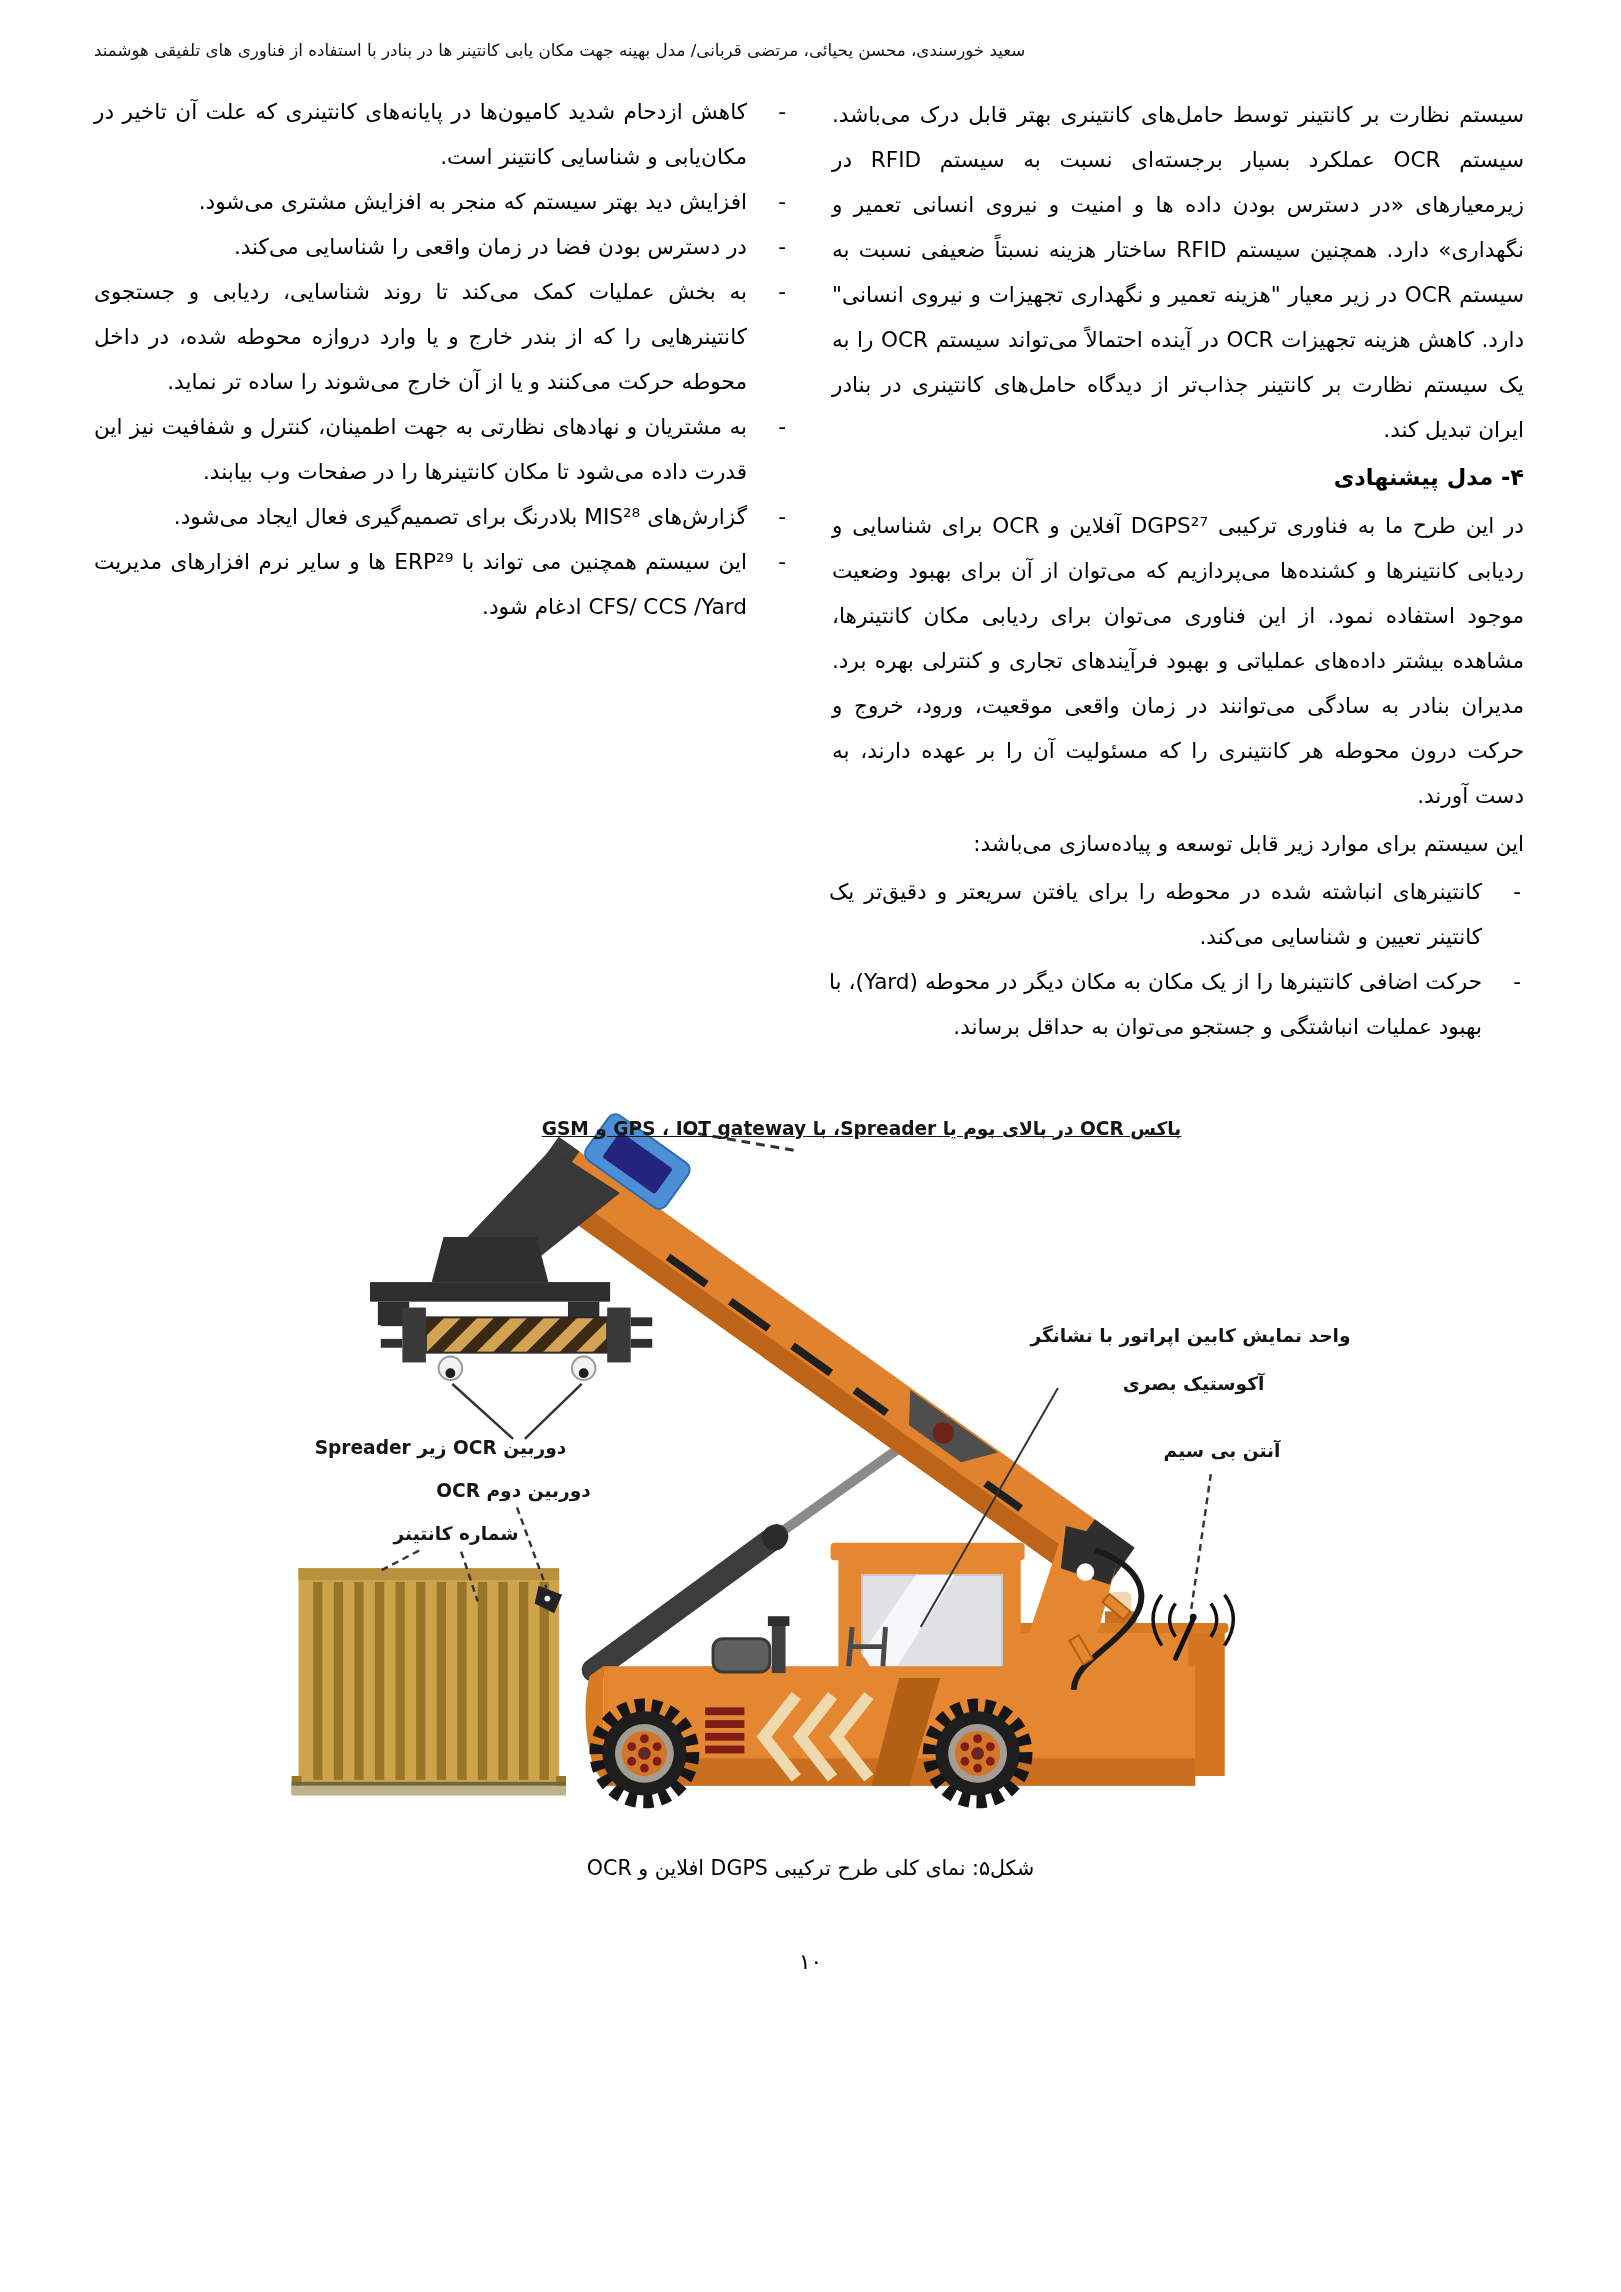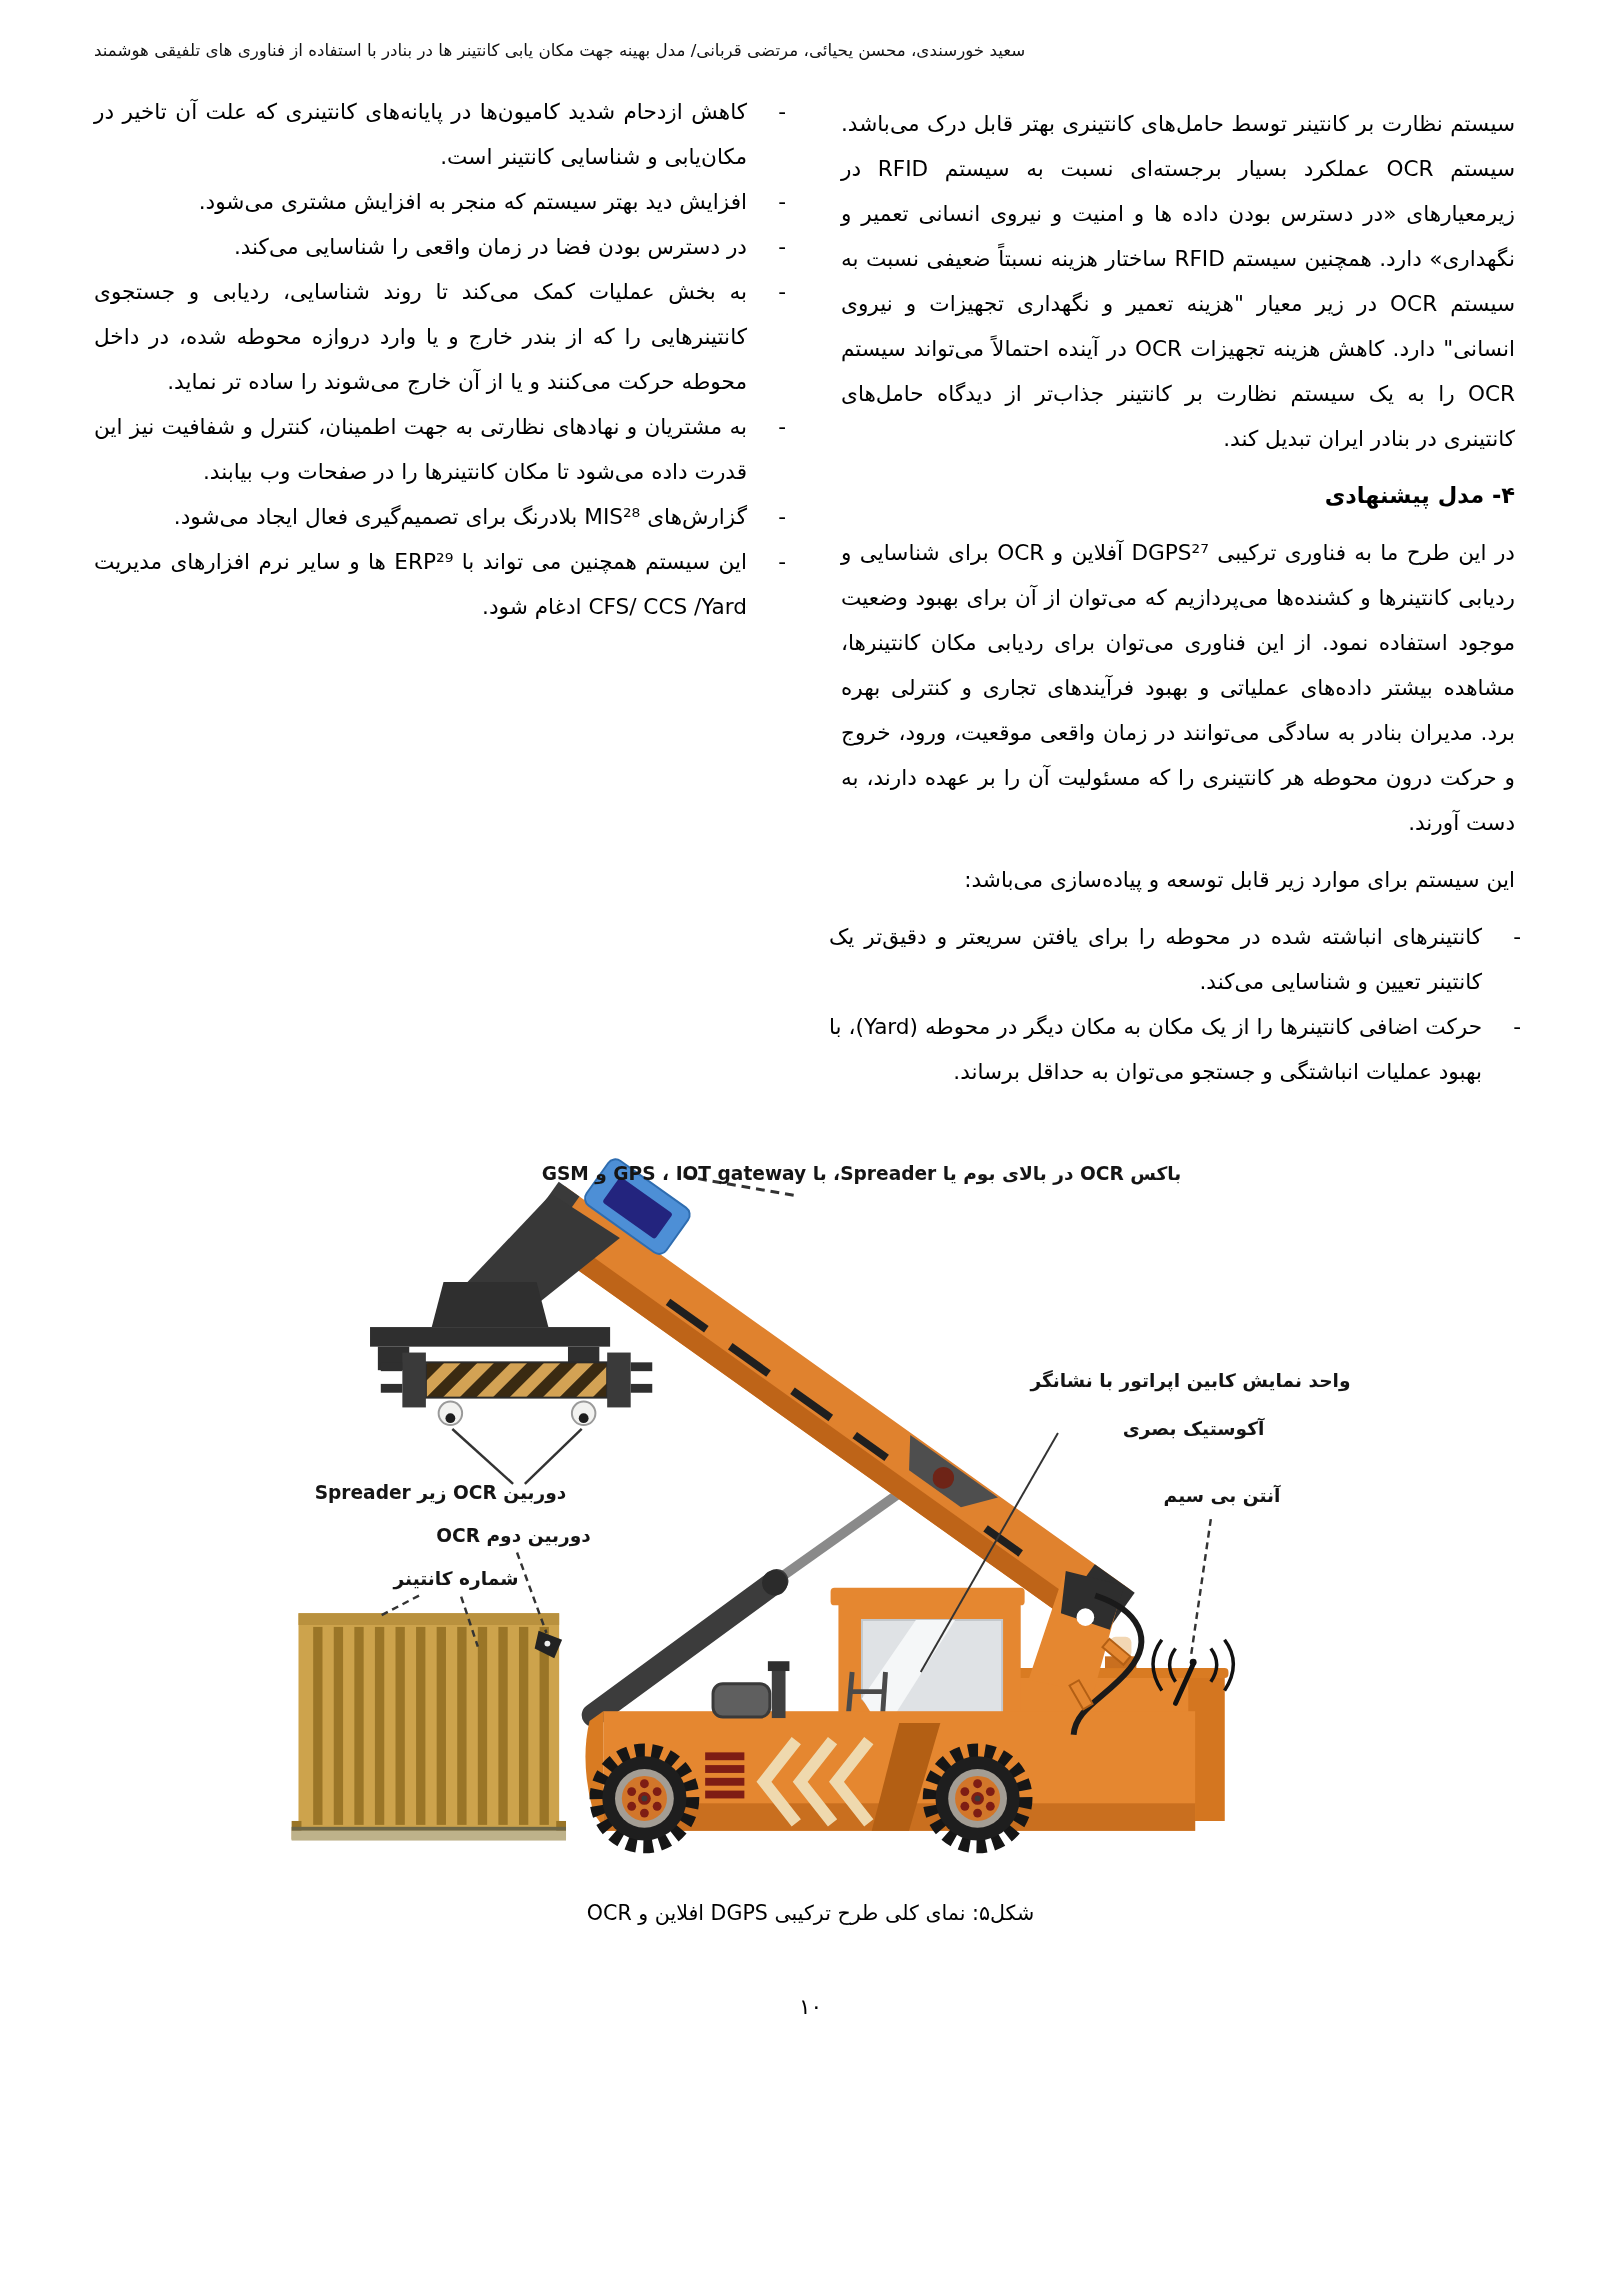--- a/index.html
+++ b/index.html
@@ -8,21 +8,21 @@
     font-family:"DejaVu Sans",sans-serif;color:#000;
     direction:rtl;
   }
   .page{padding:40px 94px 0 94px;box-sizing:border-box;width:1621px;height:2293px;}
   .running-head{
     font-size:16.7px;text-align:left;direction:rtl;color:#111;
     letter-spacing:0;white-space:nowrap;
   }
   .columns{display:flex;gap:37px;margin-top:29px;direction:rtl;}
   .col{width:698px;font-size:21.6px;line-height:45px;text-align:justify;text-justify:inter-word;direction:rtl;}
-  .col p{margin:12px;}
+  .col p{margin:3px;}
   .section-heading{font-weight:bold;font-size:22.5px;line-height:45px;margin:0;}
   .bullet-row{display:flex;direction:rtl;}
   .bullet-marker{flex:0 0 45px;text-align:right;padding-right:5.9px;box-sizing:border-box;}
   .bullet-text{flex:1;text-align:justify;text-justify:inter-word;}
   .figure-wrap{
     position:relative;width:1176px;height:733px;margin:41px auto 0 auto;direction:ltr;
   }
   .figure-wrap svg{position:absolute;left:0;top:0;}
   .fig-label{
     position:absolute;direction:rtl;font-weight:bold;color:#151515;
@@ -273,21 +273,21 @@
         <line x1="852" y1="304" x2="712" y2="548" stroke-width="2"></line>
         <line x1="1008" y1="392" x2="988" y2="530" stroke-width="2.5" stroke-dasharray="7 5"></line>
         <line x1="234" y1="300" x2="296" y2="356" stroke-width="2.5"></line>
         <line x1="366" y1="300" x2="308" y2="356" stroke-width="2.5"></line>
         <line x1="300" y1="426" x2="330" y2="508" stroke-width="2.5" stroke-dasharray="7 5"></line>
         <line x1="200" y1="470" x2="158" y2="492" stroke-width="2.5" stroke-dasharray="7 5"></line>
         <line x1="243" y1="471" x2="260" y2="522" stroke-width="2.5" stroke-dasharray="7 5"></line>
       </g>
     </svg>
 
-    <div class="fig-label" style="left:279px;top:25.5px;width:720px;">باکس OCR در بالای بوم یا Spreader، با GPS ، IOT gateway و GSM</div>
+    <div class="fig-label" style="left:279px;top:25.5px;width:720px;text-decoration:underline;">باکس OCR در بالای بوم یا Spreader، با GPS ، IOT gateway و GSM</div>
     <div class="fig-label" style="left:814px;top:233px;width:314px;">واحد نمایش کابین اپراتور با نشانگر</div>
     <div class="fig-label" style="left:814px;top:281px;width:314px;">آکوستیک بصری</div>
     <div class="fig-label" style="left:926px;top:348px;width:147px;">آنتن بی سیم</div>
     <div class="fig-label" style="left:88px;top:345px;width:260px;">دوربین OCR زیر Spreader</div>
     <div class="fig-label" style="left:203px;top:388px;width:176px;">دوربین دوم OCR</div>
     <div class="fig-label" style="left:155px;top:431px;width:157px;">شماره کانتینر</div>
   </div>
 
   <div class="fig-caption">شکل۵: نمای کلی طرح ترکیبی DGPS افلاین و OCR</div>
 

